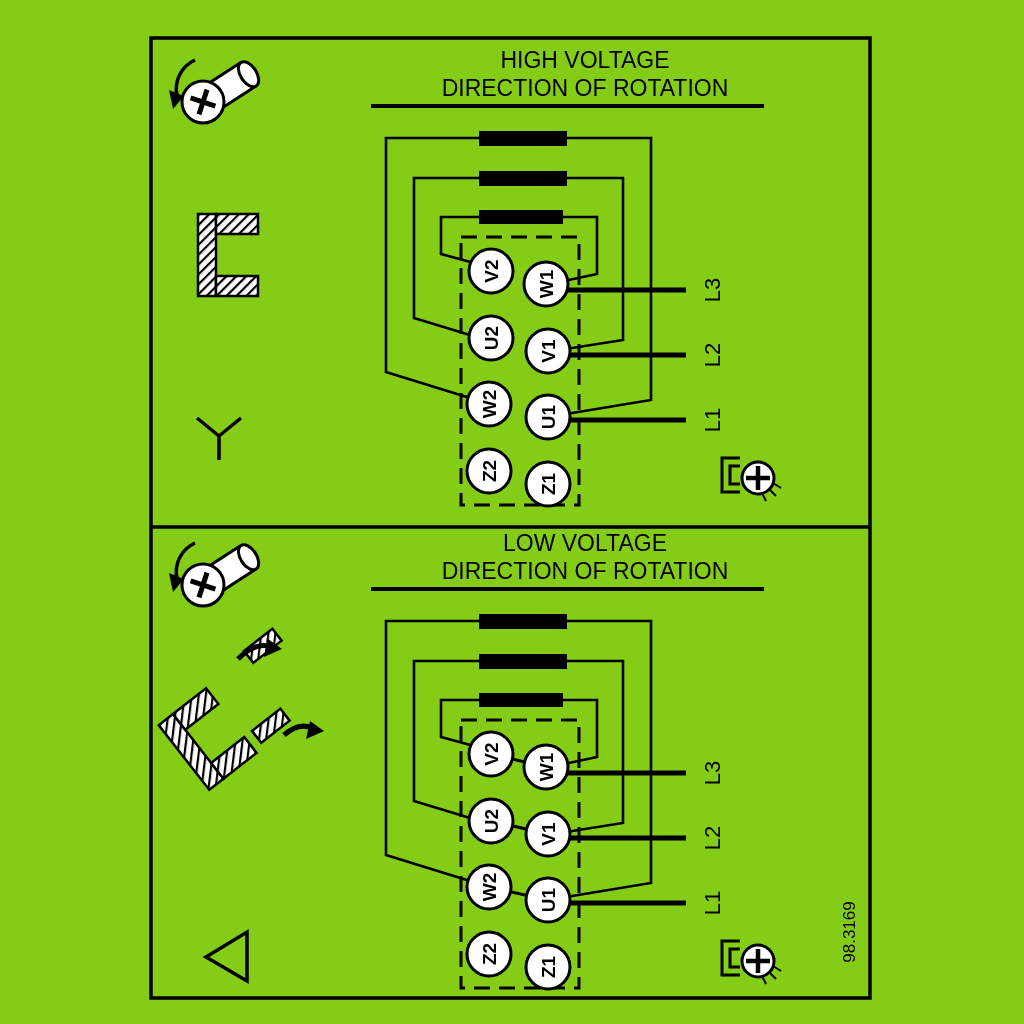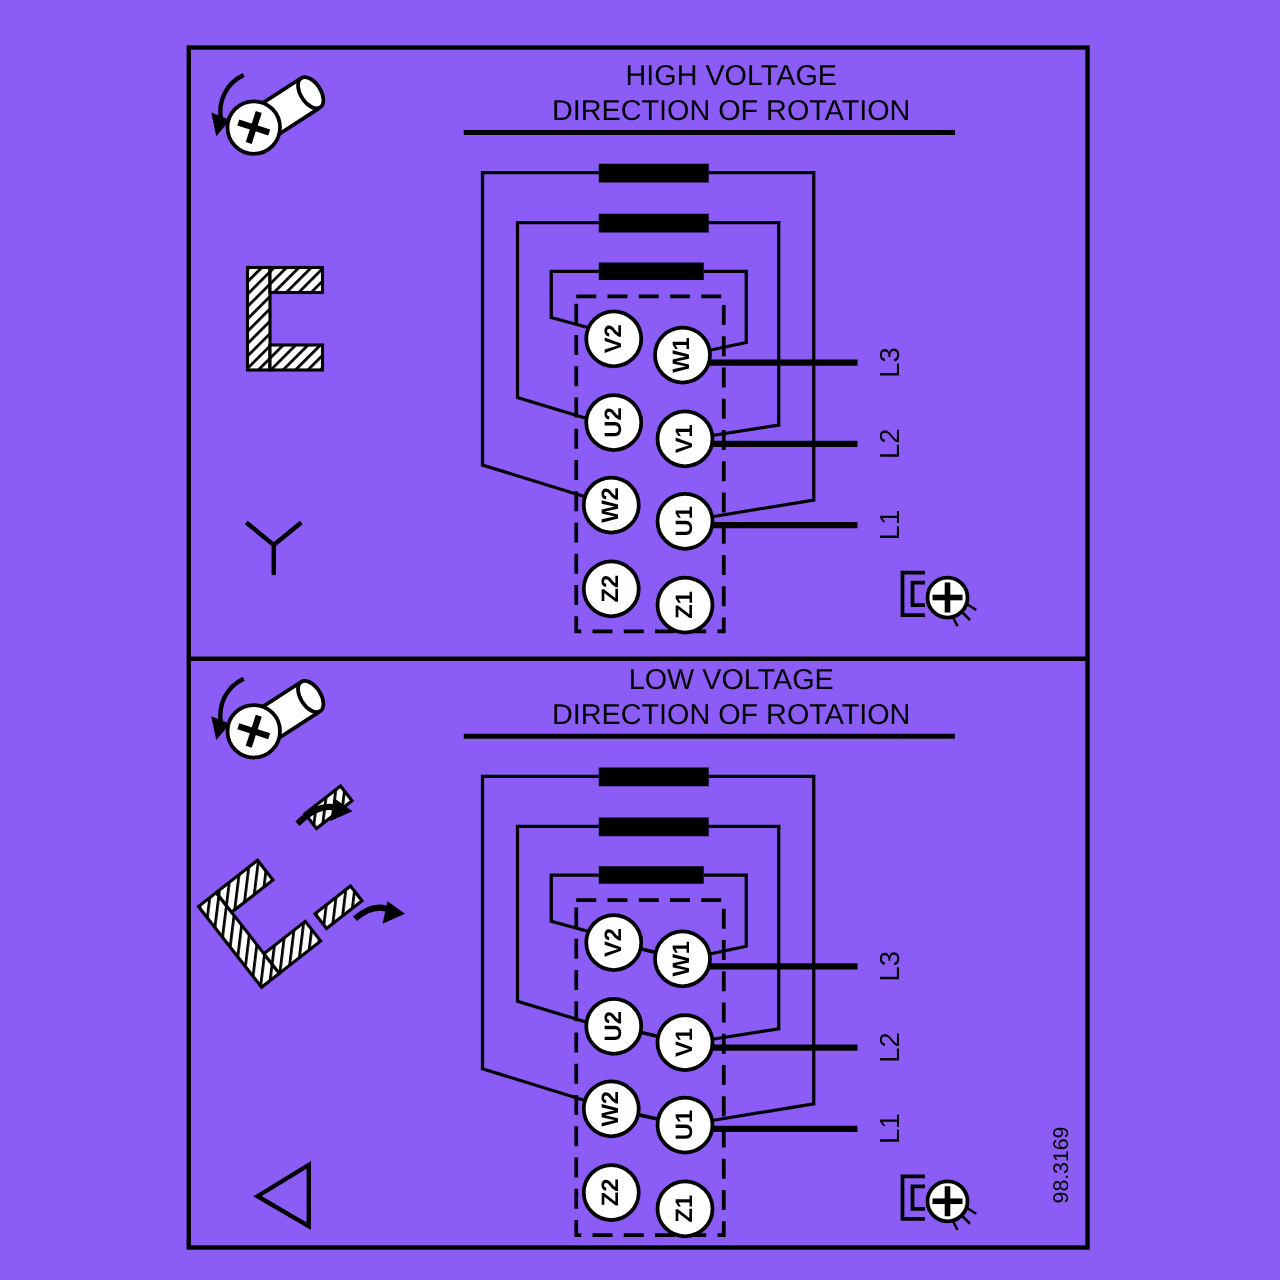--- a/index.html
+++ b/index.html
@@ -1,16 +1,16 @@
 <!DOCTYPE html>
 <html><head>
 <meta charset="utf-8">
 <style>
   html,body{margin:0;padding:0;background:#fff;}
-  .page{width:1024px;height:1024px;position:relative;background:#8b5cf6;}
+  .page{width:1024px;height:1024px;position:relative;background:#84cc16;}
   svg{display:block;}
   svg text{font-family:"Liberation Sans","DejaVu Sans",sans-serif;fill:#000;}
   .title{font-size:23px;}
   .tlabel{font-size:19px;font-weight:bold;}
   .llabel{font-size:22px;}
   .dwg{font-size:17px;}
 </style>
 </head>
 <body>
 

